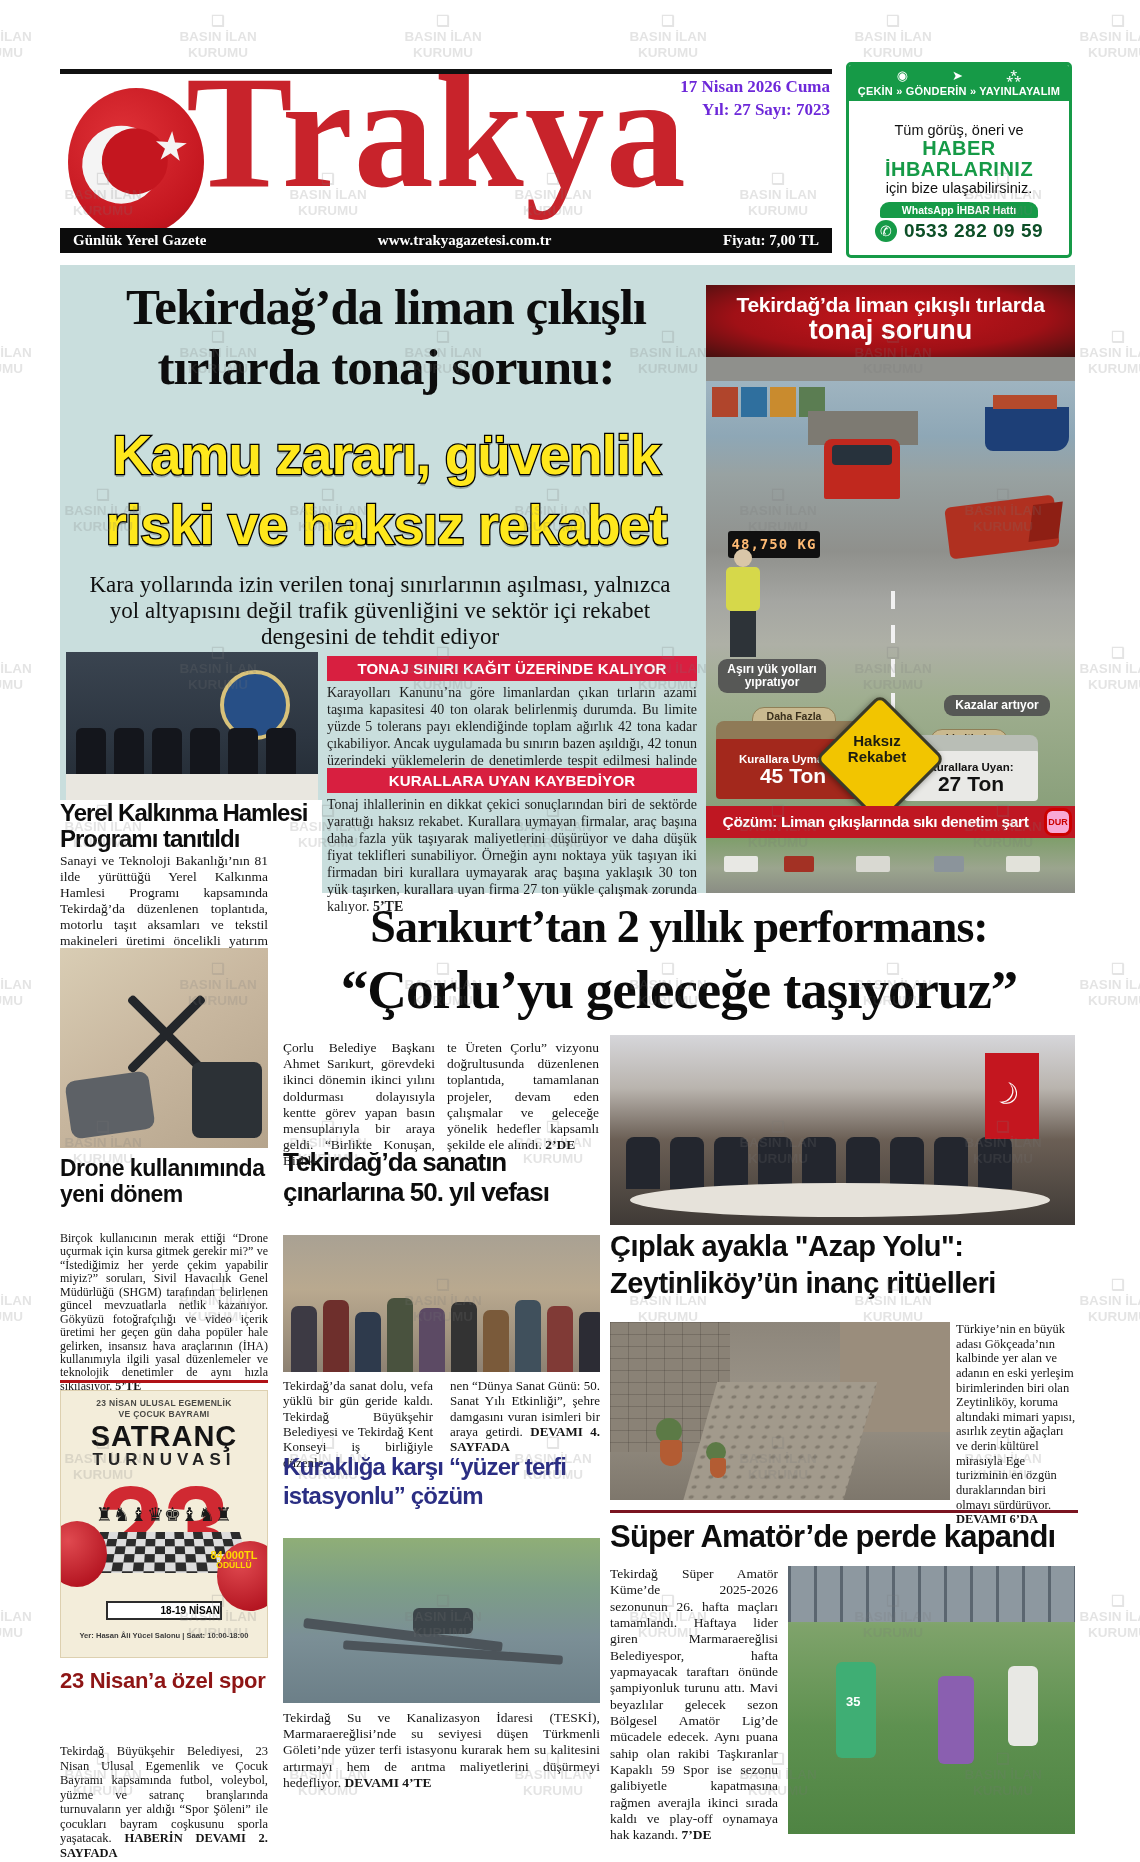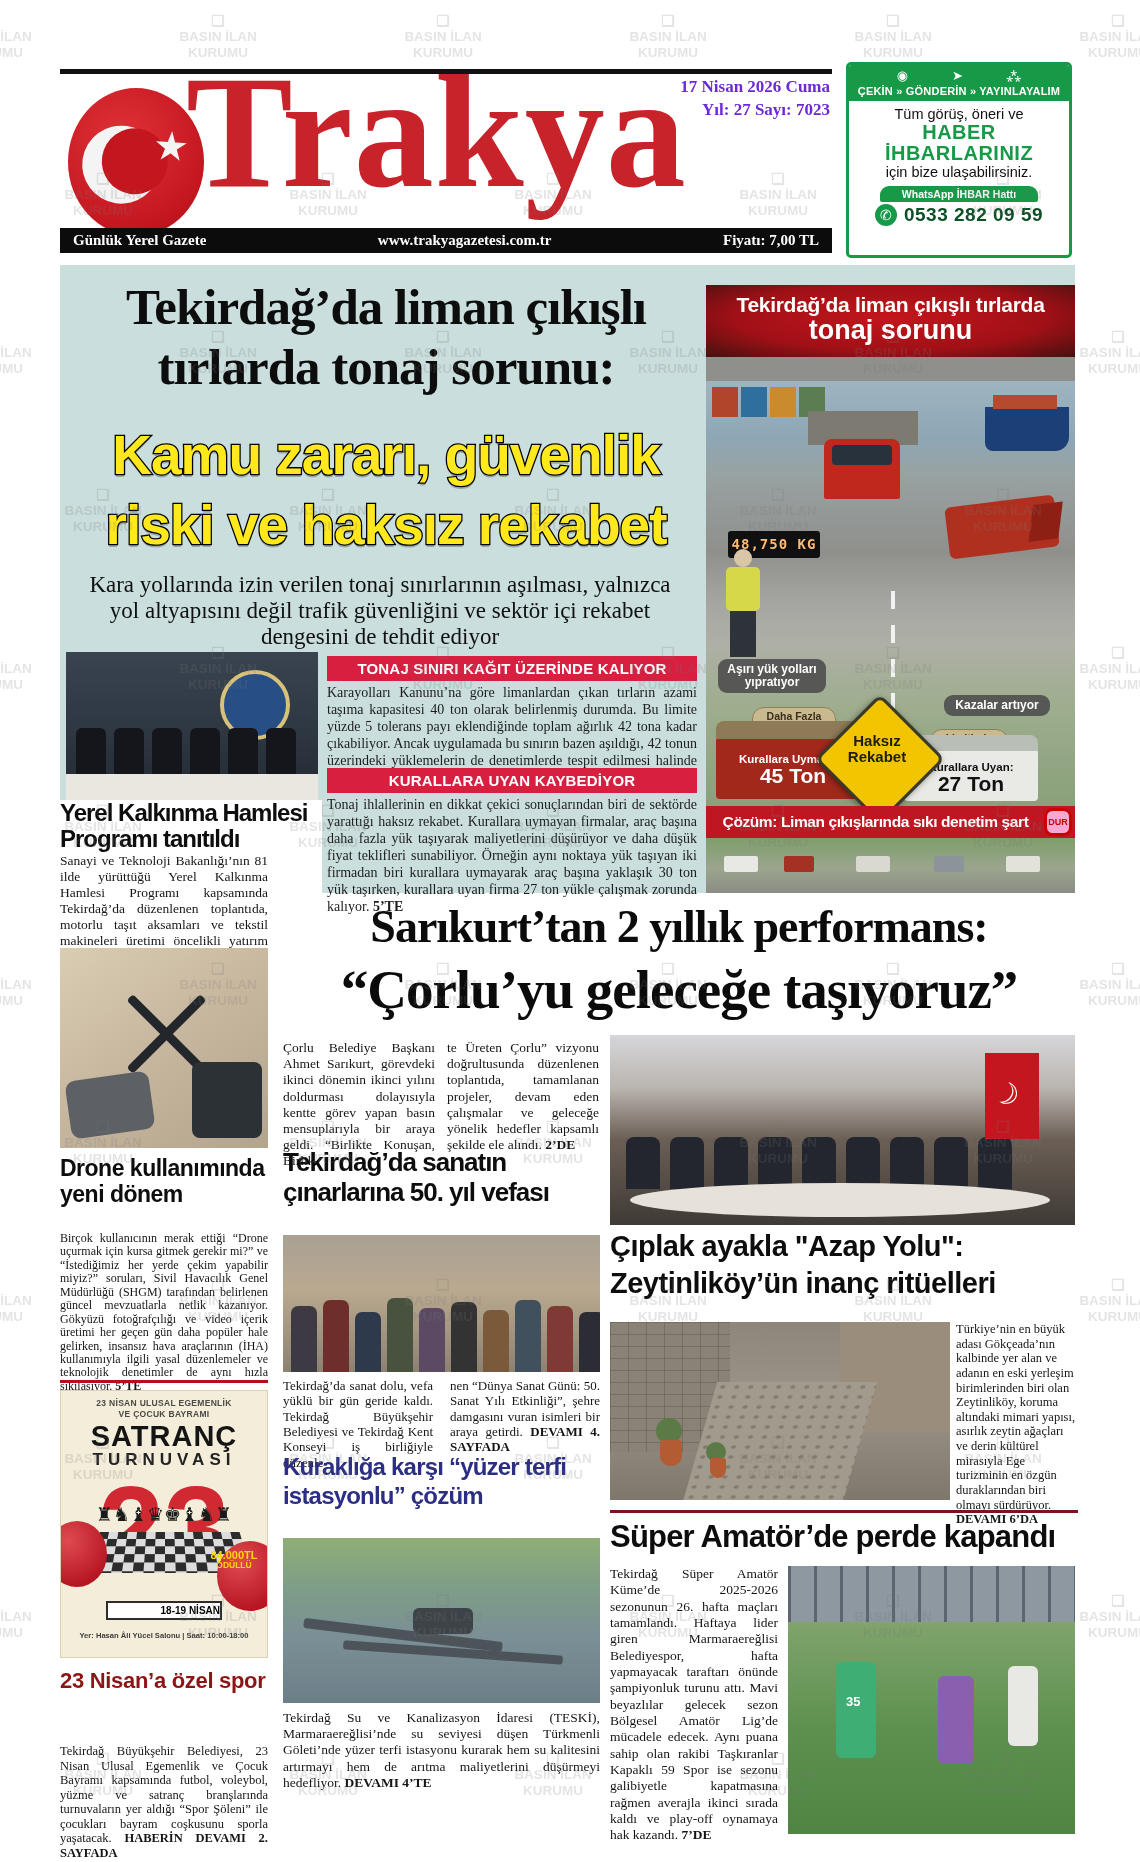--- a/index.html
+++ b/index.html
@@ -24,21 +24,21 @@
         display:flex;align-items:center;justify-content:space-between;
         font-family:"Liberation Serif",serif;font-weight:bold;font-size:15px;}
   .black-bar span{padding:0 13px;}
 
   
   .contact{left:846px;top:62px;width:226px;height:196px;background:#fff;border:3px solid #169a47;
         border-radius:5px;overflow:hidden;box-sizing:border-box;}
   .contact-head{background:#169a47;color:#fff;text-align:center;padding:3px 0 4px;}
   .contact-icons{display:flex;justify-content:space-around;padding:0 26px;font-size:13px;line-height:1.2;}
   .contact-steps{font-size:11px;font-weight:800;letter-spacing:.2px;margin-top:1px;}
-  .contact-body{text-align:center;line-height:1.15;padding-top:5px;color:#111;}
+  .contact-body{text-align:center;line-height:1.15;padding-top:21px;color:#111;}
   .c-intro{font-size:14.5px;}
   .c-big{font-size:20px;font-weight:800;color:#169a47;letter-spacing:.5px;line-height:1.05;}
   .c-outro{font-size:14.5px;}
   .c-pill{margin:5px auto 0;width:158px;background:#169a47;color:#fff;border-radius:9px 9px 2px 2px;
         font-size:10.5px;font-weight:800;padding:2px 0;text-align:center;}
   .c-phone{display:flex;align-items:center;justify-content:center;gap:7px;padding-top:2px;}
   .c-phone .ph-ic{width:22px;height:22px;border-radius:50%;background:#169a47;color:#fff;font-size:14px;
         line-height:22px;text-align:center;}
   .c-number{font-size:19px;font-weight:800;color:#0d4f27;letter-spacing:.5px;}
 

